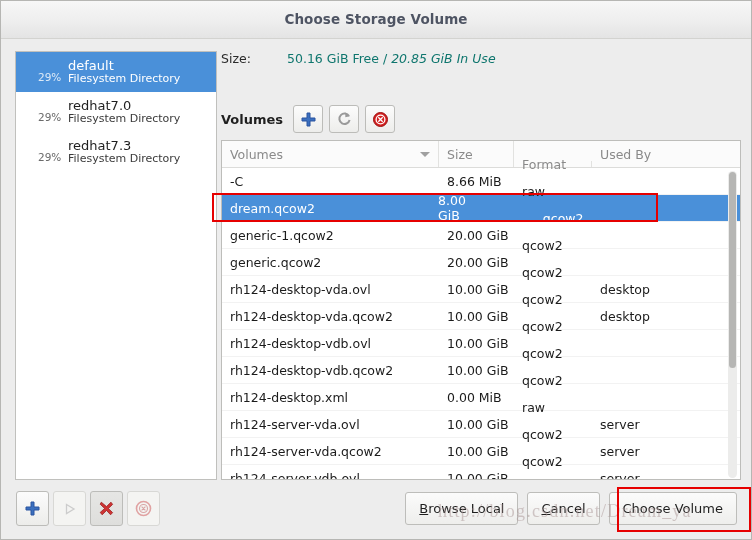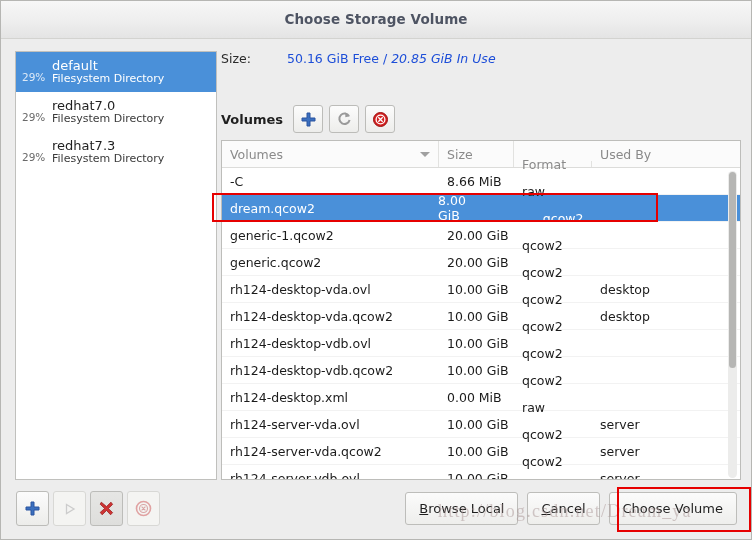--- a/index.html
+++ b/index.html
@@ -43,21 +43,21 @@
     background: #ffffff;
     border: 1px solid #c0c0bd;
     box-sizing: border-box;
     overflow: hidden;
   }
   .pool-row {
     position: relative;
     height: 40px;
     display: flex;
     align-items: center;
-    padding-left: 6px;
+    padding-left: 22px;
     box-sizing: border-box;
   }
   .pool-row.selected { background: #4a90d9; }
   .pool-pct {
     font-size: 10.5px;
     color: #6a6a6a;
     width: 30px;
     flex: none;
     padding-top: 9px;
   }
@@ -65,21 +65,21 @@
   .pool-text { display: flex; flex-direction: column; line-height: 1.18; }
   .pool-name { font-size: 13px; color: #1f1f1f; }
   .pool-sub  { font-size: 11px; color: #3a3a3a; }
   .pool-row.selected .pool-name,
   .pool-row.selected .pool-sub { color: #ffffff; }
 
   
   #info { position: absolute; left: 220px; top: 50px; width: 520px; }
   .info-line { display: flex; align-items: baseline; height: 28px; }
   .info-label { font-size: 12.5px; color: #2b2b2b; width: 66px; flex: none; }
-  .info-value { font-size: 12.5px; color: #1d4ed8; }
+  .info-value { font-size: 12.5px; color: #0f766e; }
   .info-value .italic { font-style: italic; }
 
   
   #voltoolbar {
     position: absolute; left: 220px; top: 104px;
     display: flex; align-items: center;
   }
   #voltoolbar .cap {
     font-size: 13px; font-weight: bold; color: #1f1f1f;
     margin-right: 10px;

